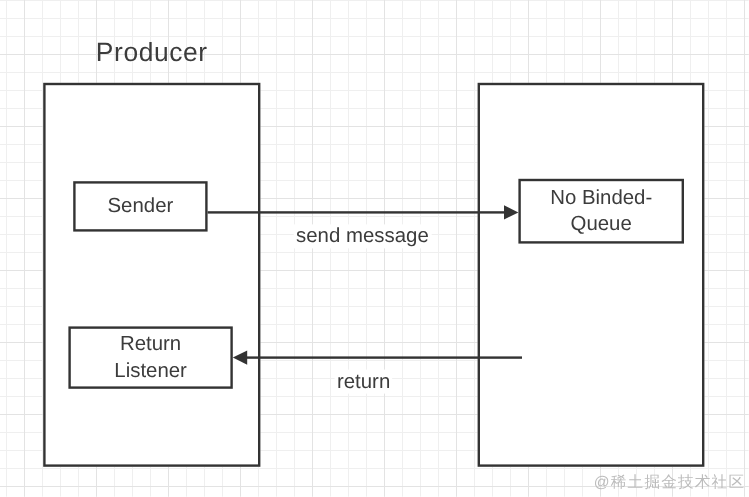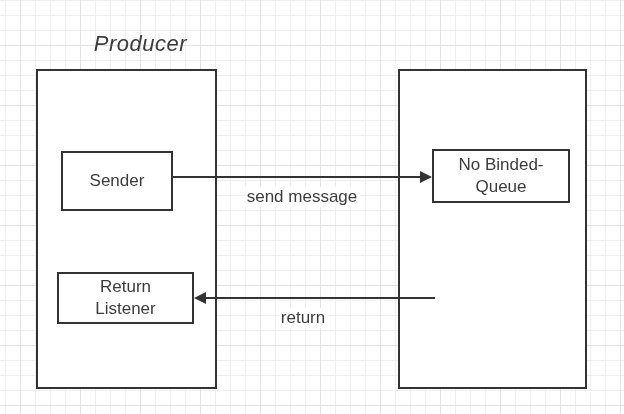--- a/index.html
+++ b/index.html
@@ -22,21 +22,21 @@
   }
 
   .group-title {
     position: absolute;
     top: 31px;
     text-align: center;
     font-size: 22px;
     letter-spacing: 0.5px;
     color: var(--text, #3c3c3c);
   }
-  .group-title.producer { left: 50px; width: 181px; font-style: italic; }
+  .group-title.producer { left: 36px; width: 181px; }
   .group-title.broker   { left: 398px; width: 189px; }
 
   .container-box {
     position: absolute;
     border: 2px solid var(--line, #333333);
     background: var(--background, #ffffff);
   }
   .container-box.producer { left: 36px;  top: 69px; width: 181px; height: 320px; }
   .container-box.broker   { left: 398px; top: 69px; width: 189px; height: 320px; }
 
@@ -45,21 +45,21 @@
     border: 2px solid var(--line, #333333);
     background: var(--background, #ffffff);
     display: flex;
     align-items: center;
     justify-content: center;
     text-align: center;
     font-size: 17px;
     line-height: 1.3;
     color: var(--text, #3c3c3c);
   }
-  .node.sender          { left: 61px;  top: 151px; width: 112px; height: 60px; }
+  .node.sender          { left: 61px;  top: 151px; width: 112px; height: 42px; }
   .node.no-binded-queue { left: 432px; top: 149px; width: 138px; height: 54px; }
   .node.return-listener { left: 57px;  top: 272px; width: 137px; height: 52px; }
   .node.basic-return    { left: 435px; top: 272px; width: 135px; height: 52px; }
   .node.no-binded-queue .node-label { display: inline-block; max-width: 116px; }
   .node.return-listener .node-label { display: inline-block; max-width: 92px; }
 
   .arrow-line {
     position: absolute;
     height: 2px;
     background: var(--line, #333333);
@@ -122,14 +122,15 @@
 
 
   <div class="arrow-line send-message"></div>
   <div class="arrowhead right"></div>
   <div class="arrow-label send-message">send message</div>
 
   <div class="arrow-line return"></div>
   <div class="arrowhead left"></div>
   <div class="arrow-label return">return</div>
 
+  <div class="watermark">@稀土掘金技术社区</div>
 
 </div>
 
 </body></html>

